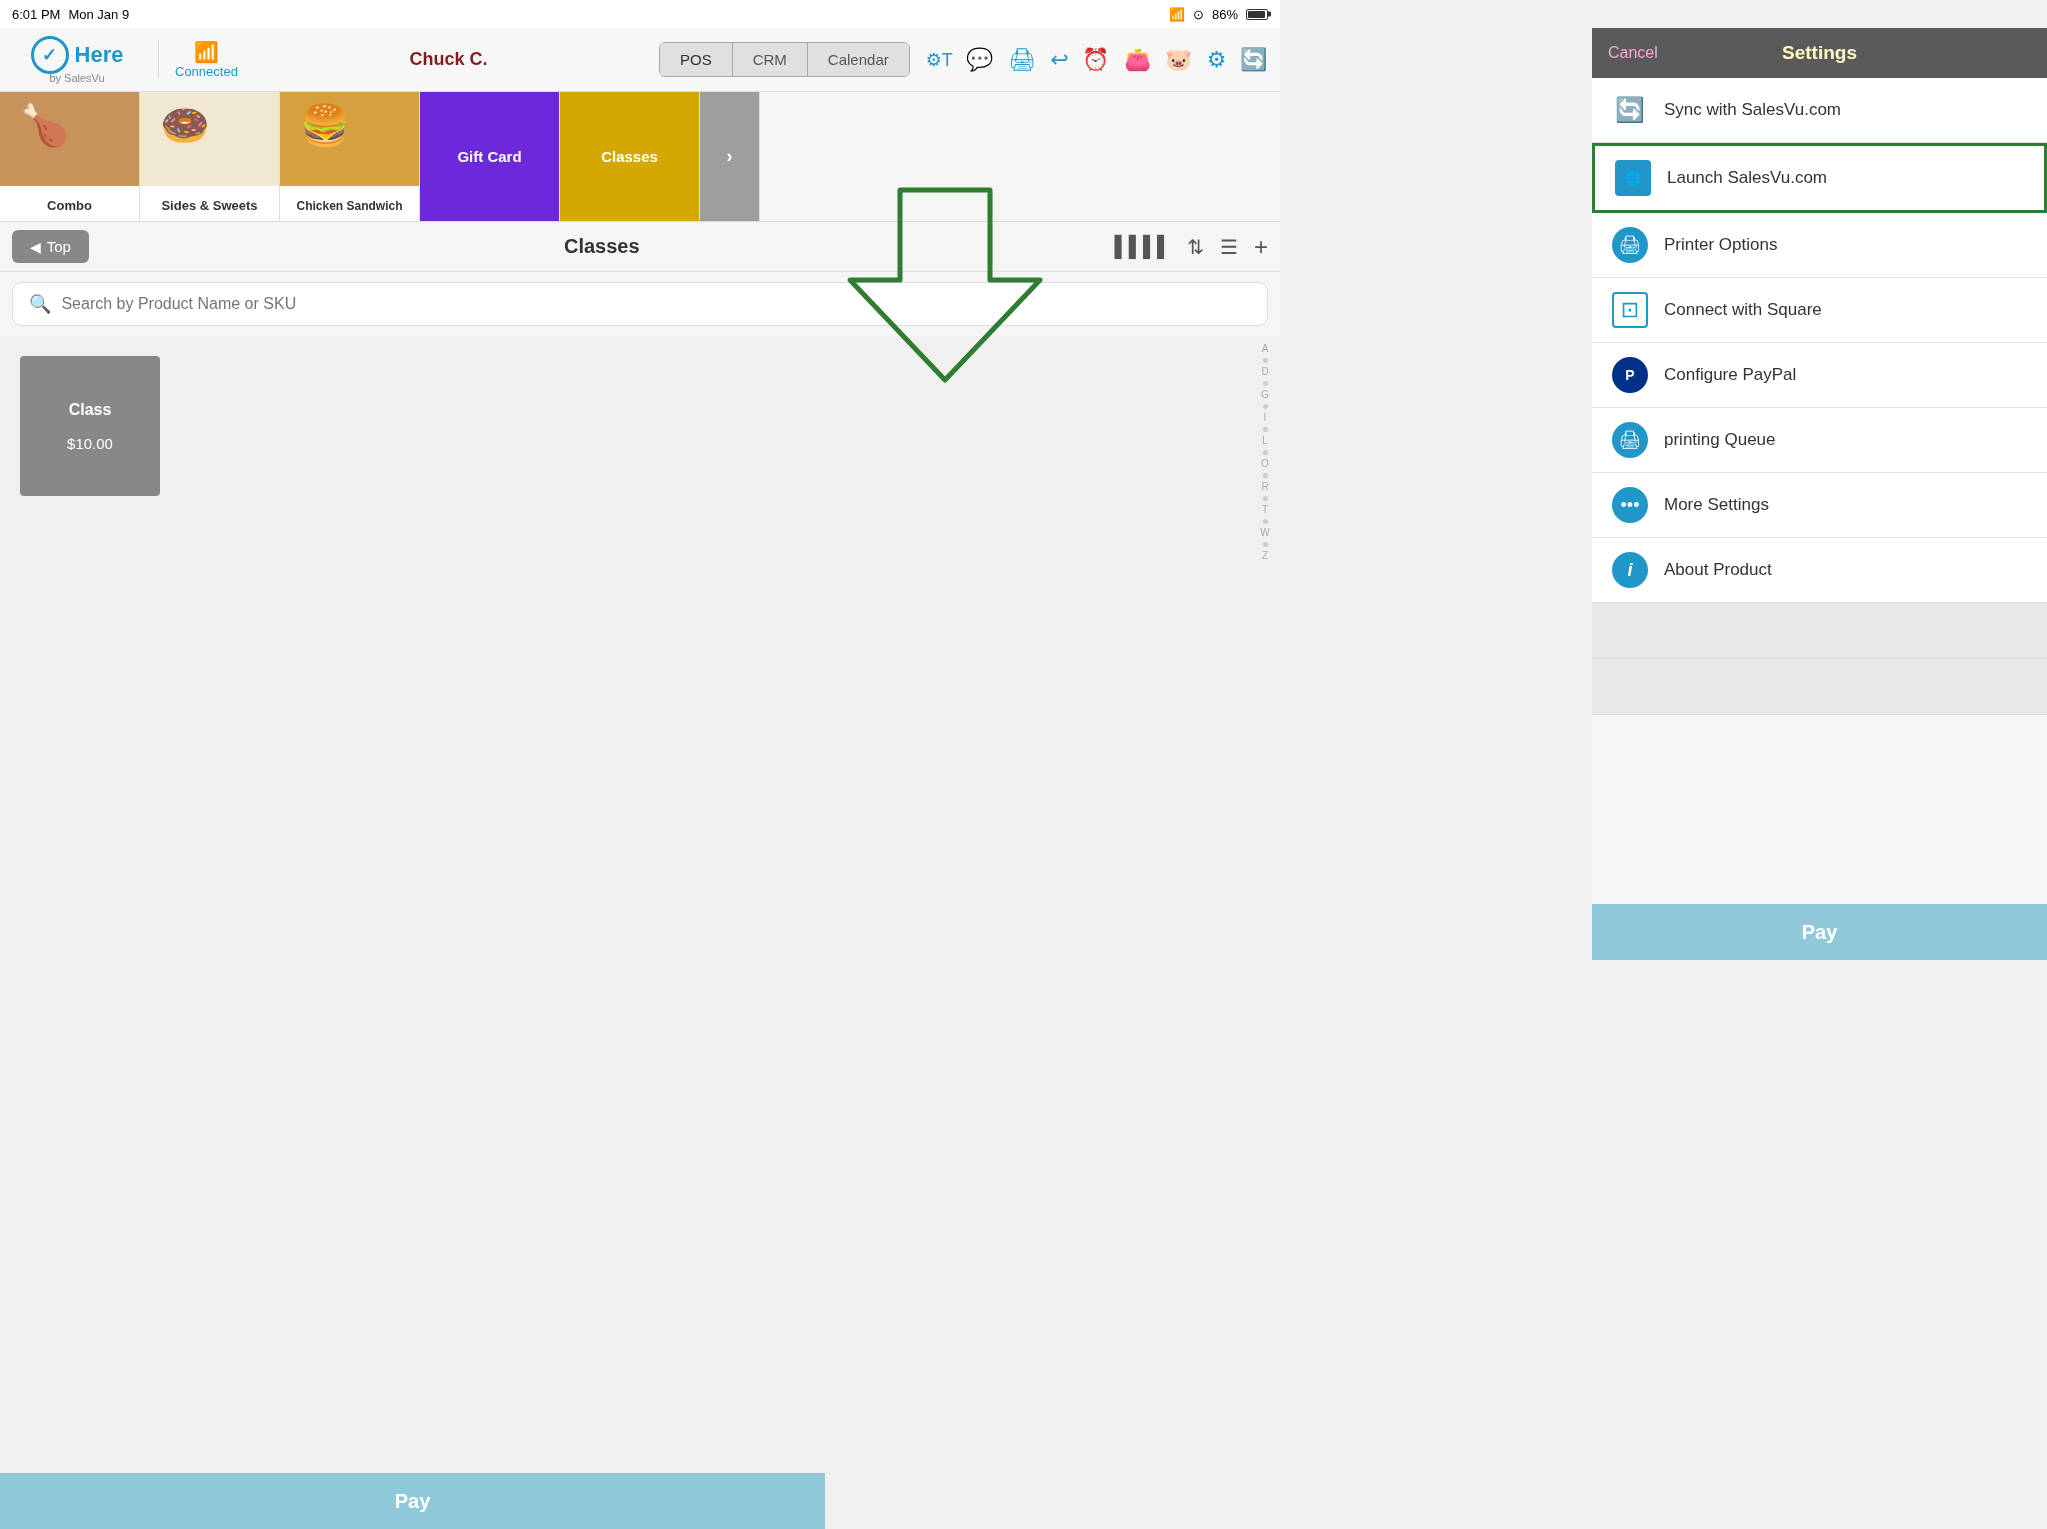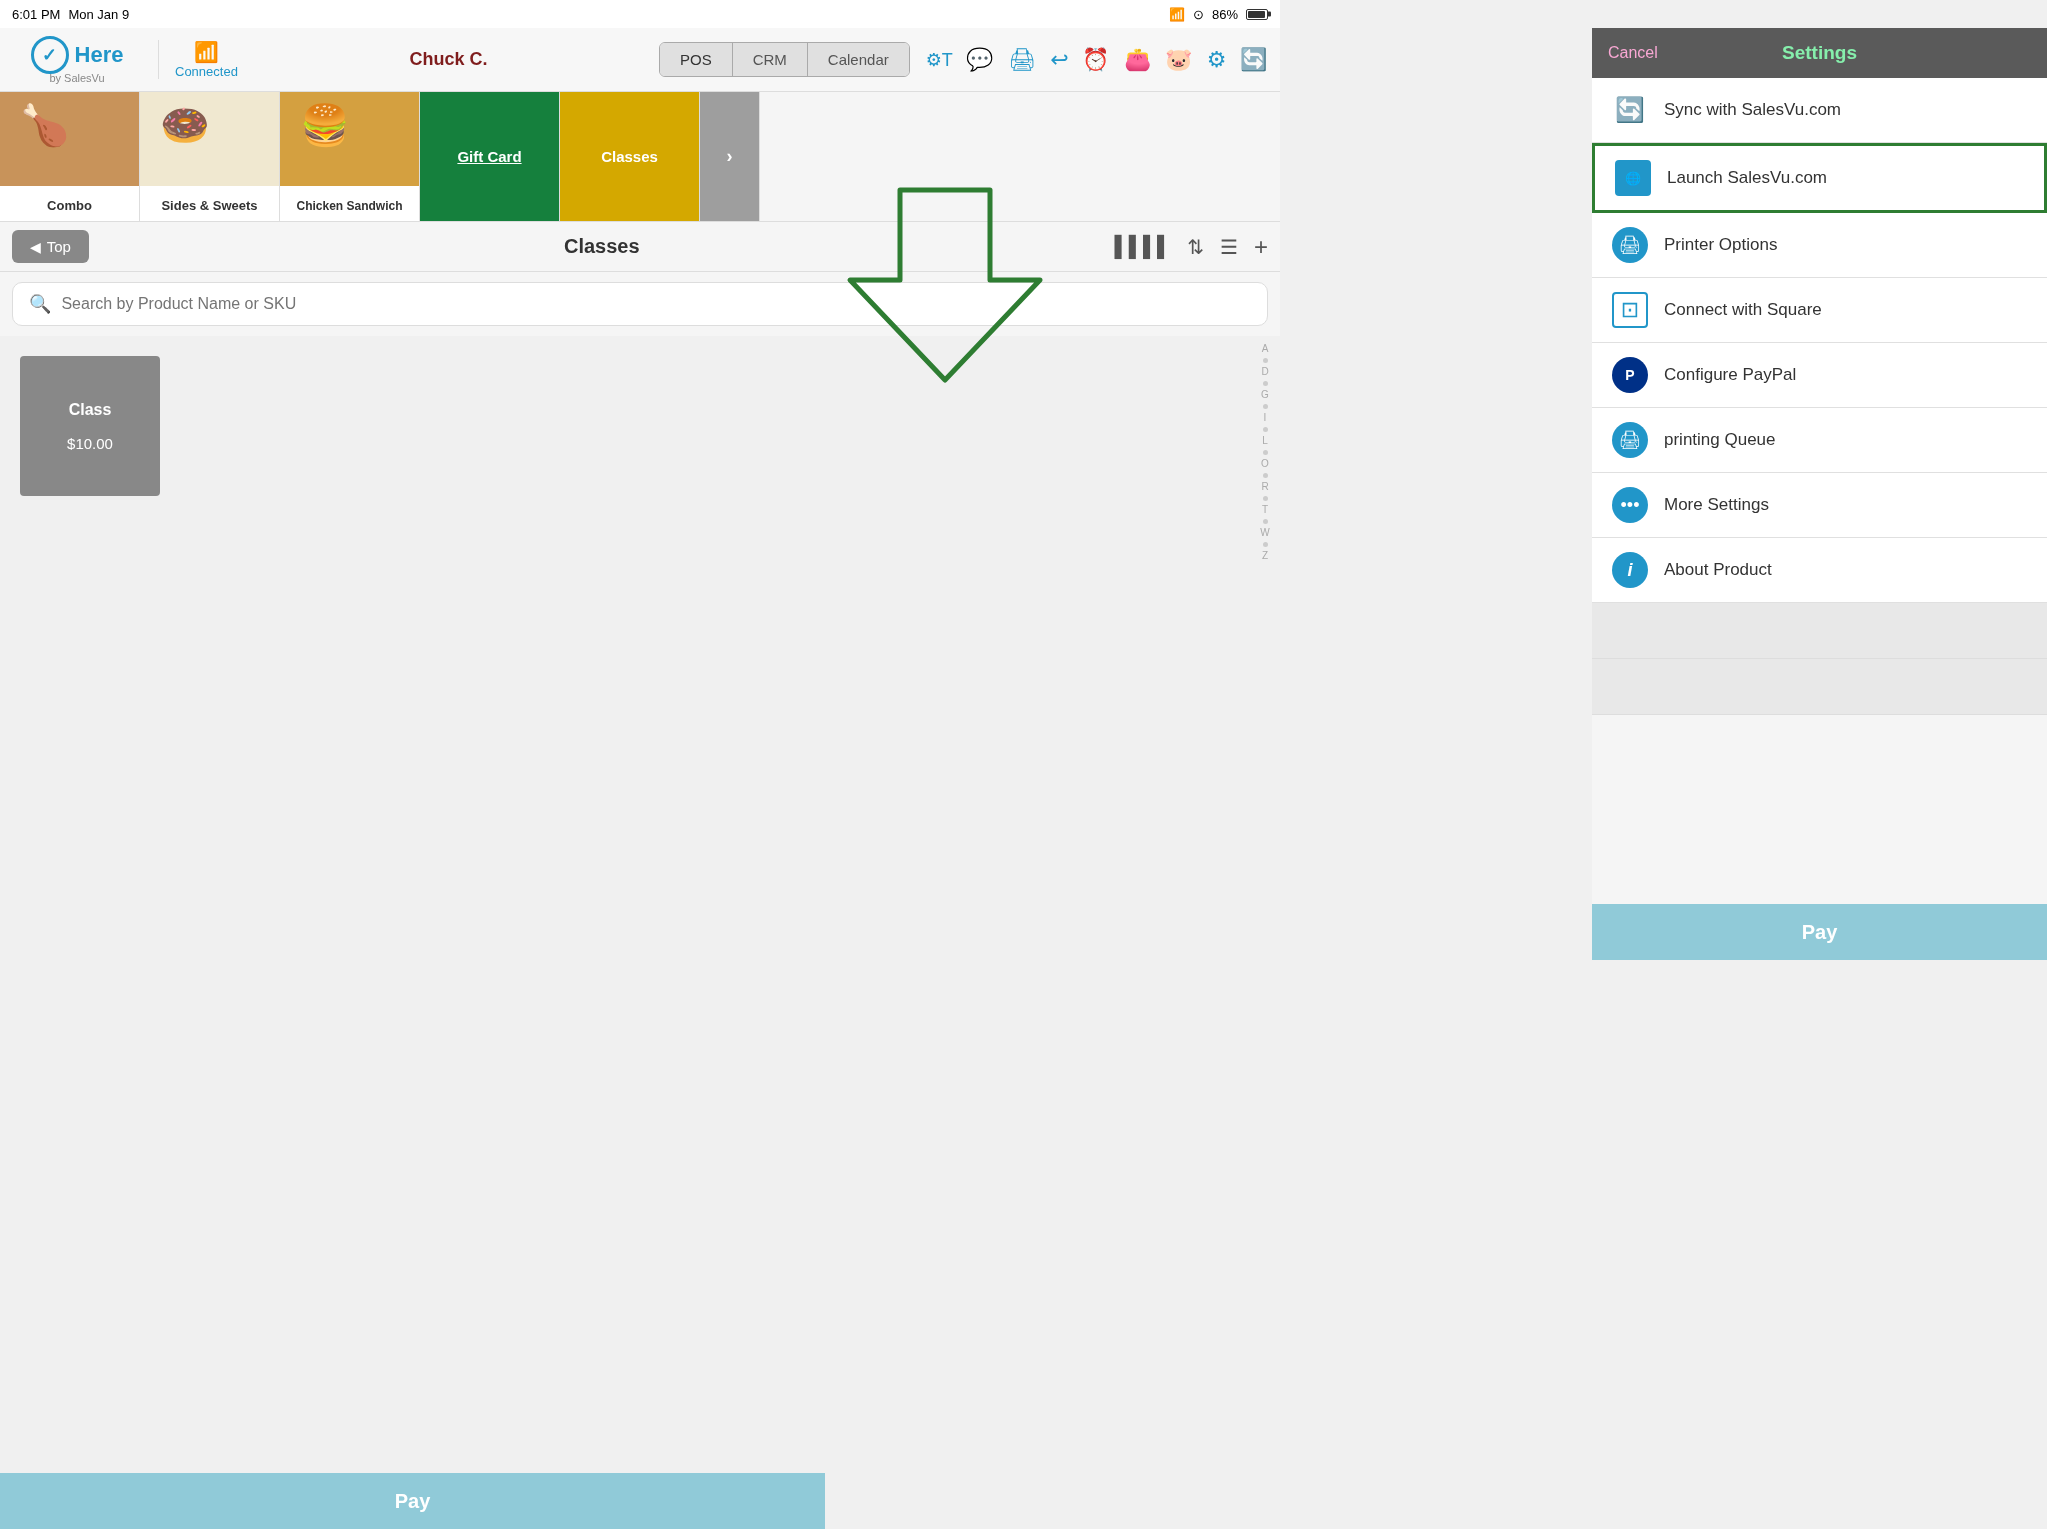--- a/index.html
+++ b/index.html
@@ -108,21 +108,21 @@
       text-align: center; padding: 4px 4px 0; background: #fff; width: 100%;
       position: absolute; bottom: 0; left: 0; right: 0;
       display: flex; align-items: center; justify-content: center;
       height: 35px;
     }
     .cat-item-plain {
       display: flex; align-items: center; justify-content: center;
       width: 140px; min-width: 140px; border-right: 1px solid #ddd;
       cursor: pointer; font-size: 15px; font-weight: 600;
     }
-    .cat-item-giftcard { background: #15803d; color: #fff; text-decoration: underline; }
+    .cat-item-giftcard { background: #6d28d9; color: #fff; }
     .cat-item-ingredients { background: #00bcd4; color: #fff; }
     .cat-item-classes { background: #d4a800; color: #fff; }
     .cat-item-more { background: #9e9e9e; color: #fff; width: 60px; min-width: 60px; font-size: 18px; }
 
     
     #toolbar {
       display: flex; align-items: center;
       padding: 8px 12px; background: #f5f5f5;
       border-bottom: 1px solid #ddd; gap: 12px; height: 50px;
     }
@@ -208,21 +208,21 @@
       display: flex; align-items: center; justify-content: center;
       position: relative; height: 50px;
       flex-shrink: 0;
     }
     #settings-cancel {
       position: absolute; left: 16px;
       color: #f9a8d4; font-size: 16px; cursor: pointer;
       font-weight: 400;
     }
     #settings-title {
-      font-size: 19px; font-weight: 600; color: #86efac;
+      font-size: 19px; font-weight: 600; color: #fef9c3;
     }
     #settings-list {
       flex: 1; overflow-y: auto; background: #f5f5f5;
     }
     .settings-item {
       display: flex; align-items: center; gap: 16px;
       padding: 14px 20px; border-bottom: 1px solid #e0e0e0;
       cursor: pointer; background: #fff;
     }
     .settings-item.highlighted {

